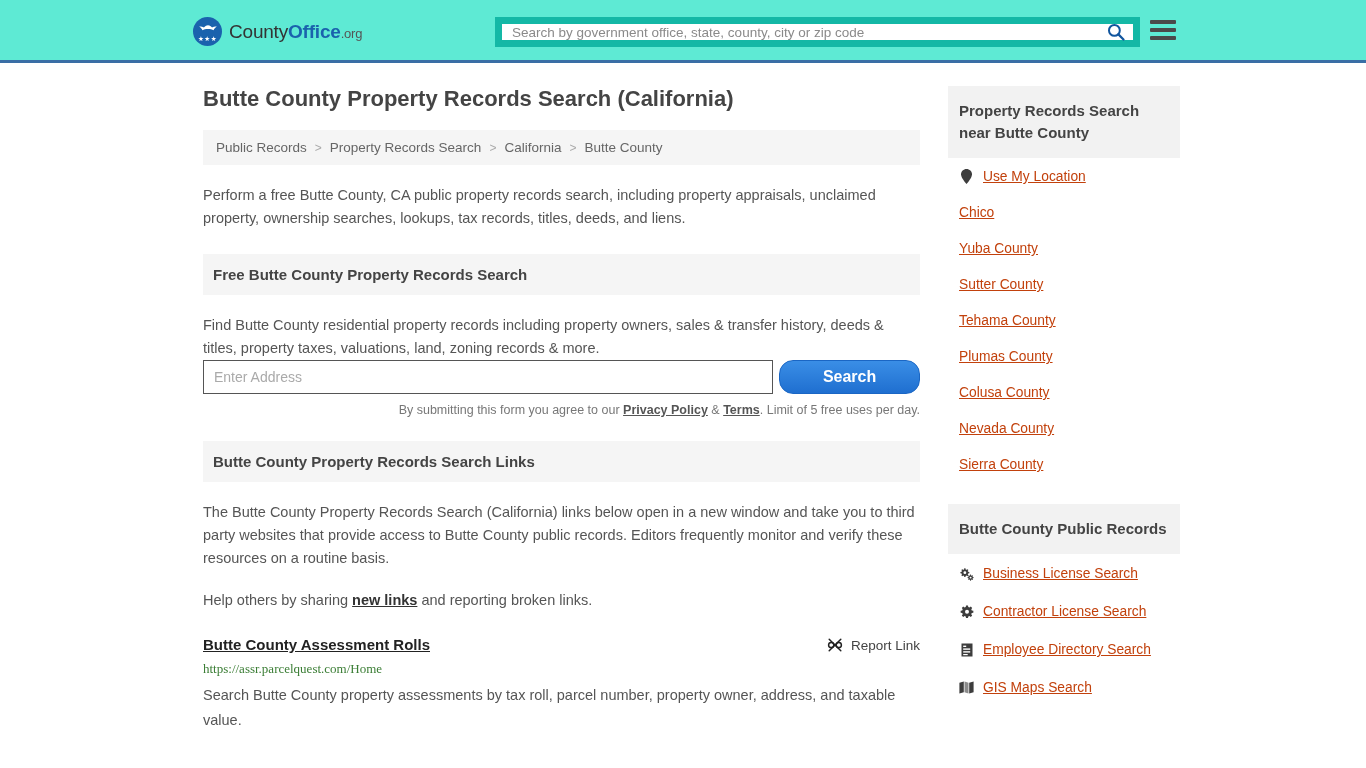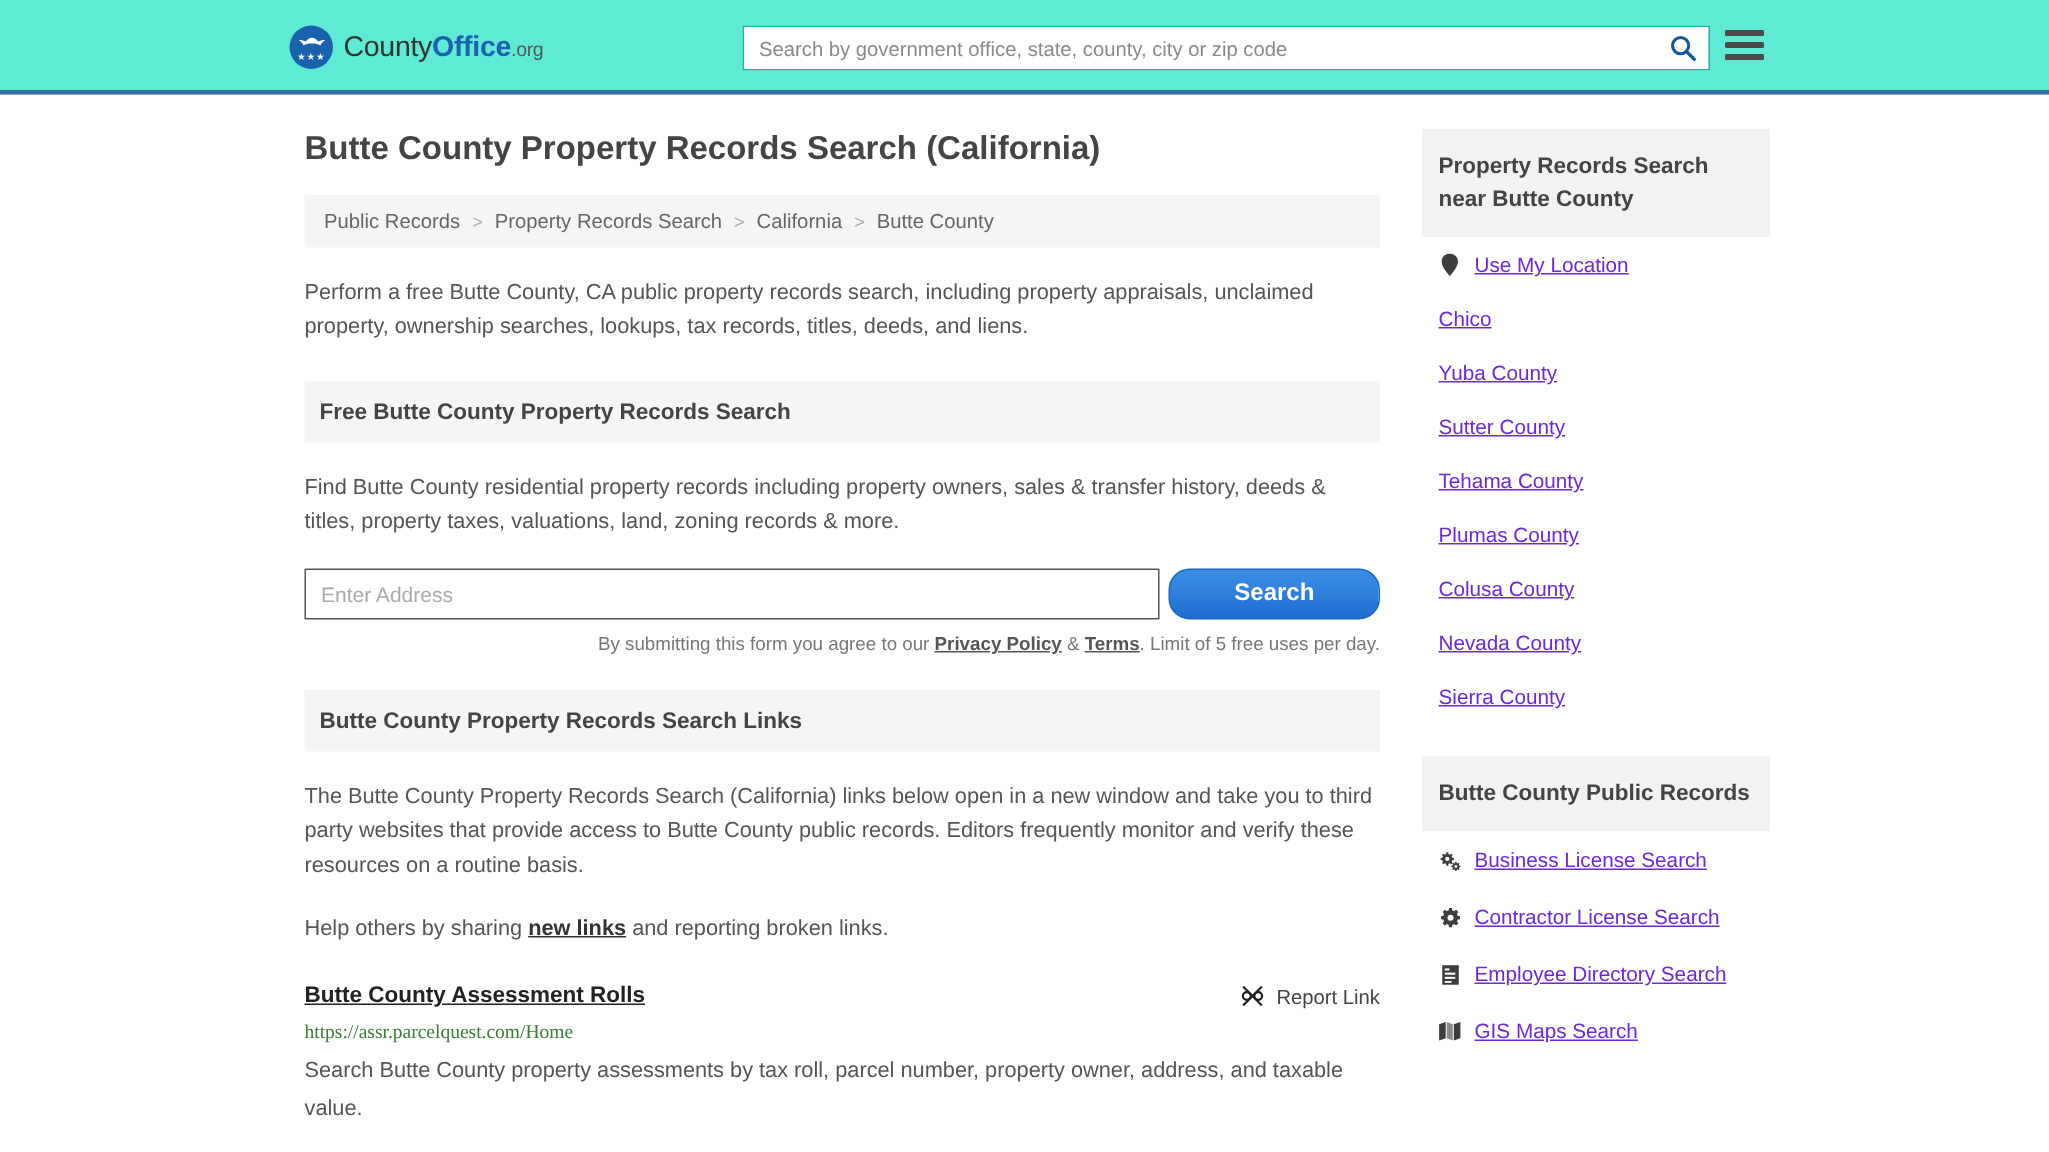--- a/index.html
+++ b/index.html
@@ -52,21 +52,21 @@
     white-space: nowrap;
   }
   .logo-text .bold-blue { font-weight: bold; color: #1a62ad; }
   .logo-text .suffix { font-size: 13px; color: #555555; }
 
   .header-search {
     position: absolute;
     left: 495px; top: 17px;
     width: 645px; height: 30px;
     background: #ffffff;
-    border: 1px solid #14b8a6;
+    border: 7px solid #14b8a6;
     display: flex; align-items: center;
   }
   .header-search input {
     flex: 1;
     border: none; outline: none;
     background: transparent;
     font-family: "Liberation Sans", sans-serif;
     font-size: 13.5px;
     color: #444444;
     padding: 0 10px;
@@ -148,21 +148,20 @@
     margin: 19px 0 0 0;
     font-size: 14.5px;
     line-height: 23px;
     color: #555555;
   }
   .body-text a { color: #333333; text-decoration: underline; font-weight: bold; }
 
   
   .addr-form {
     display: flex;
-    margin-top: 19px;
     gap: 6px;
   }
   .addr-input {
     width: 575px; height: 34px;
     border: 1px solid #555555;
     background: #ffffff;
     padding: 0 10px;
     font-family: "Liberation Sans", sans-serif;
     font-size: 14px;
     color: #444444;
@@ -230,21 +229,21 @@
     color: #444444;
     line-height: 22px;
   }
   .side-list { padding: 0 11px; }
   .side-item {
     display: flex; align-items: center; gap: 9px;
     padding: 11px 0 10px 0;
     font-size: 13.8px;
   }
   .side-item a {
-    color: #6d28d9;
+    color: #c2410c;
     text-decoration: underline;
   }
   .side-ico {
     width: 15px; flex: none;
     display: flex; align-items: center; justify-content: center;
     color: #3d3d3d;
   }
   .side-block-2 { margin-top: 22px; }
   .side-block-2 .side-item { padding: 12px 0 11px 0; }
 </style>

